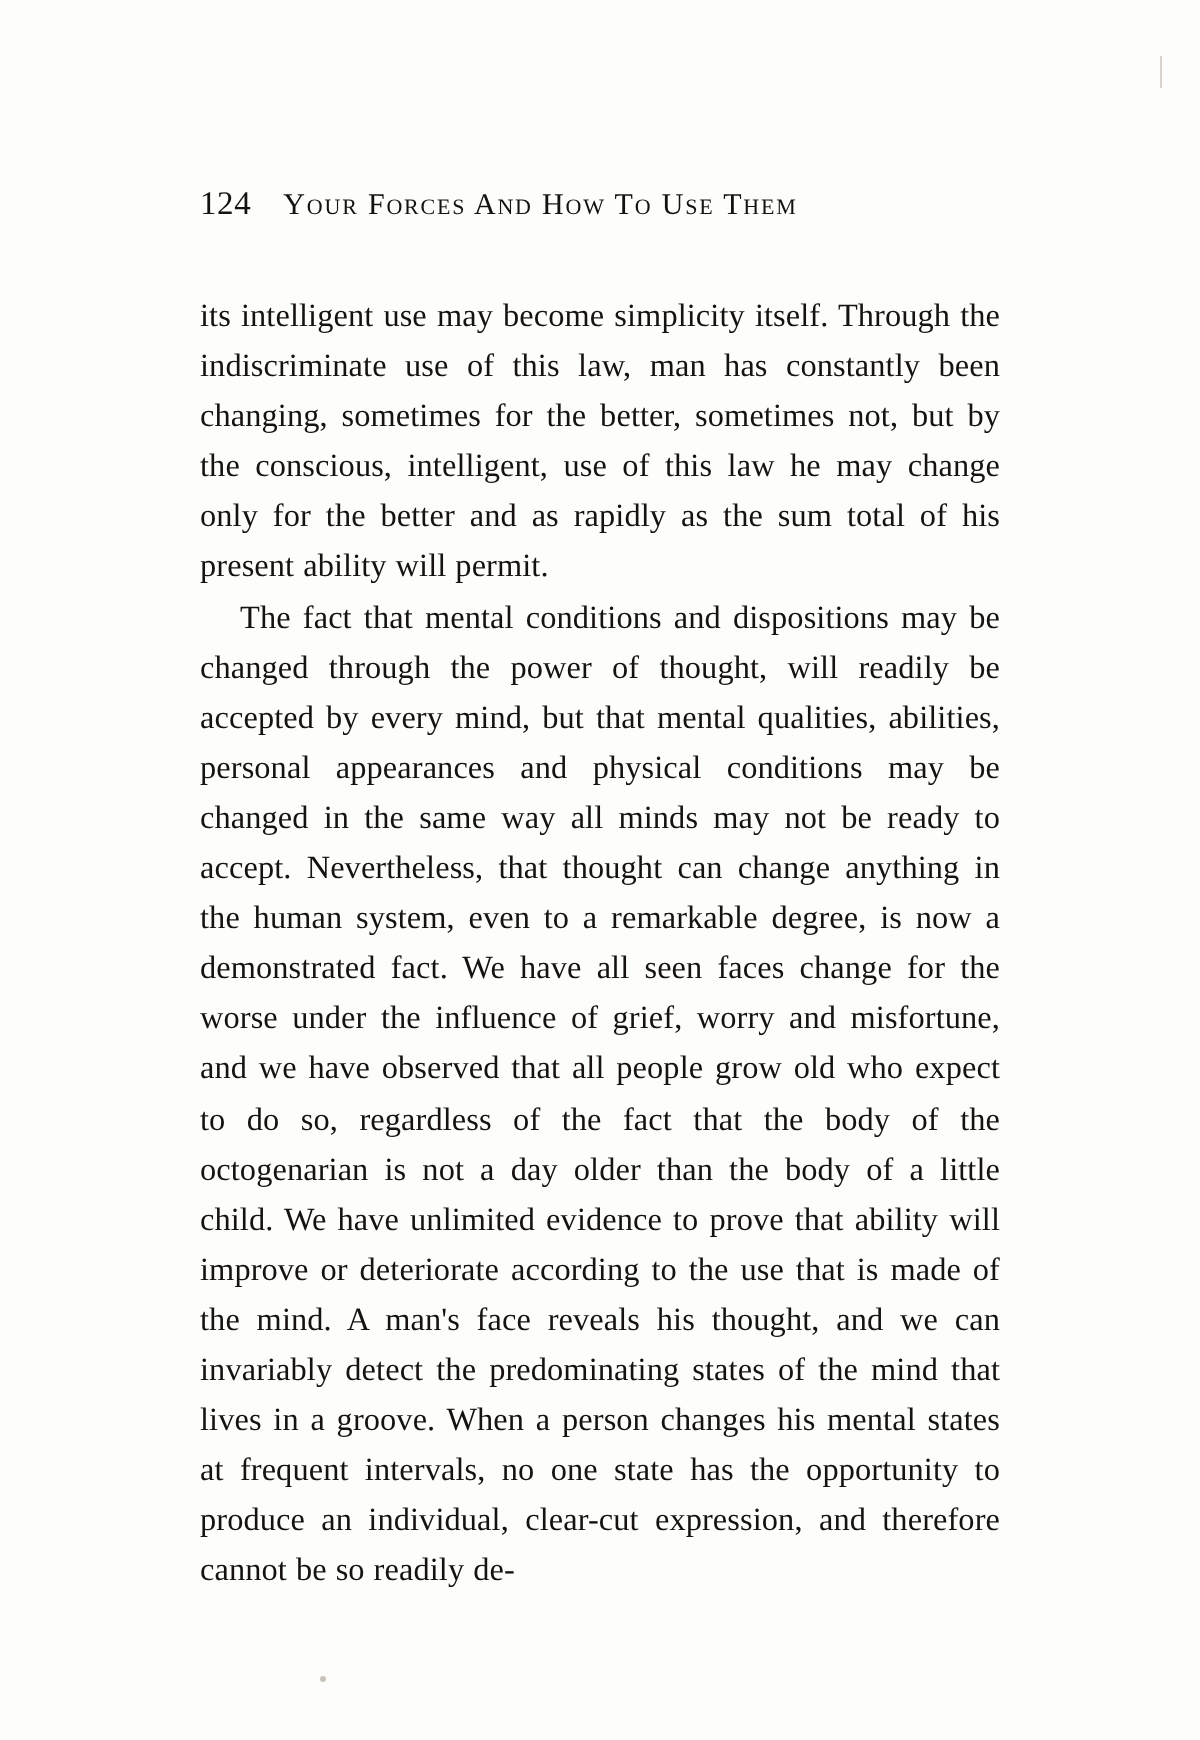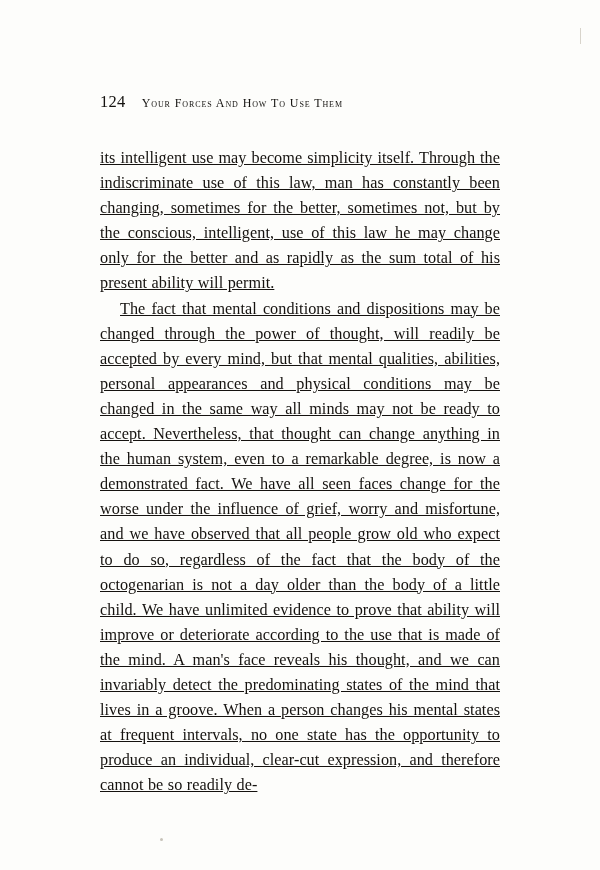--- a/index.html
+++ b/index.html
@@ -34,36 +34,35 @@
     margin-bottom: 34px;
     white-space: nowrap;
     margin-top: 42px;
   }
   .folio {
     font-size: 16.5px;
     letter-spacing: 0.3px;
     color: #14120f;
   }
   .head-title {
-    font-size: 12px;
+    font-size: 15px;
     letter-spacing: 0.9px;
     font-variant: small-caps;
     text-transform: capitalize;
     color: #14120f;
   }
   .body-text p {
     margin: 0;
     font-size: 16.2px;
     line-height: 25.1px;
     text-align: justify;
     text-justify: inter-word;
     letter-spacing: 0.05px;
     color: #15120f;
     word-spacing: 0.4px;
-    text-decoration: underline;
   }
   .body-text p.indent {
     text-indent: 20px;
   }
   .smudge {
     position: absolute;
     left: 160px;
     top: 838px;
     width: 3px;
     height: 3px;

